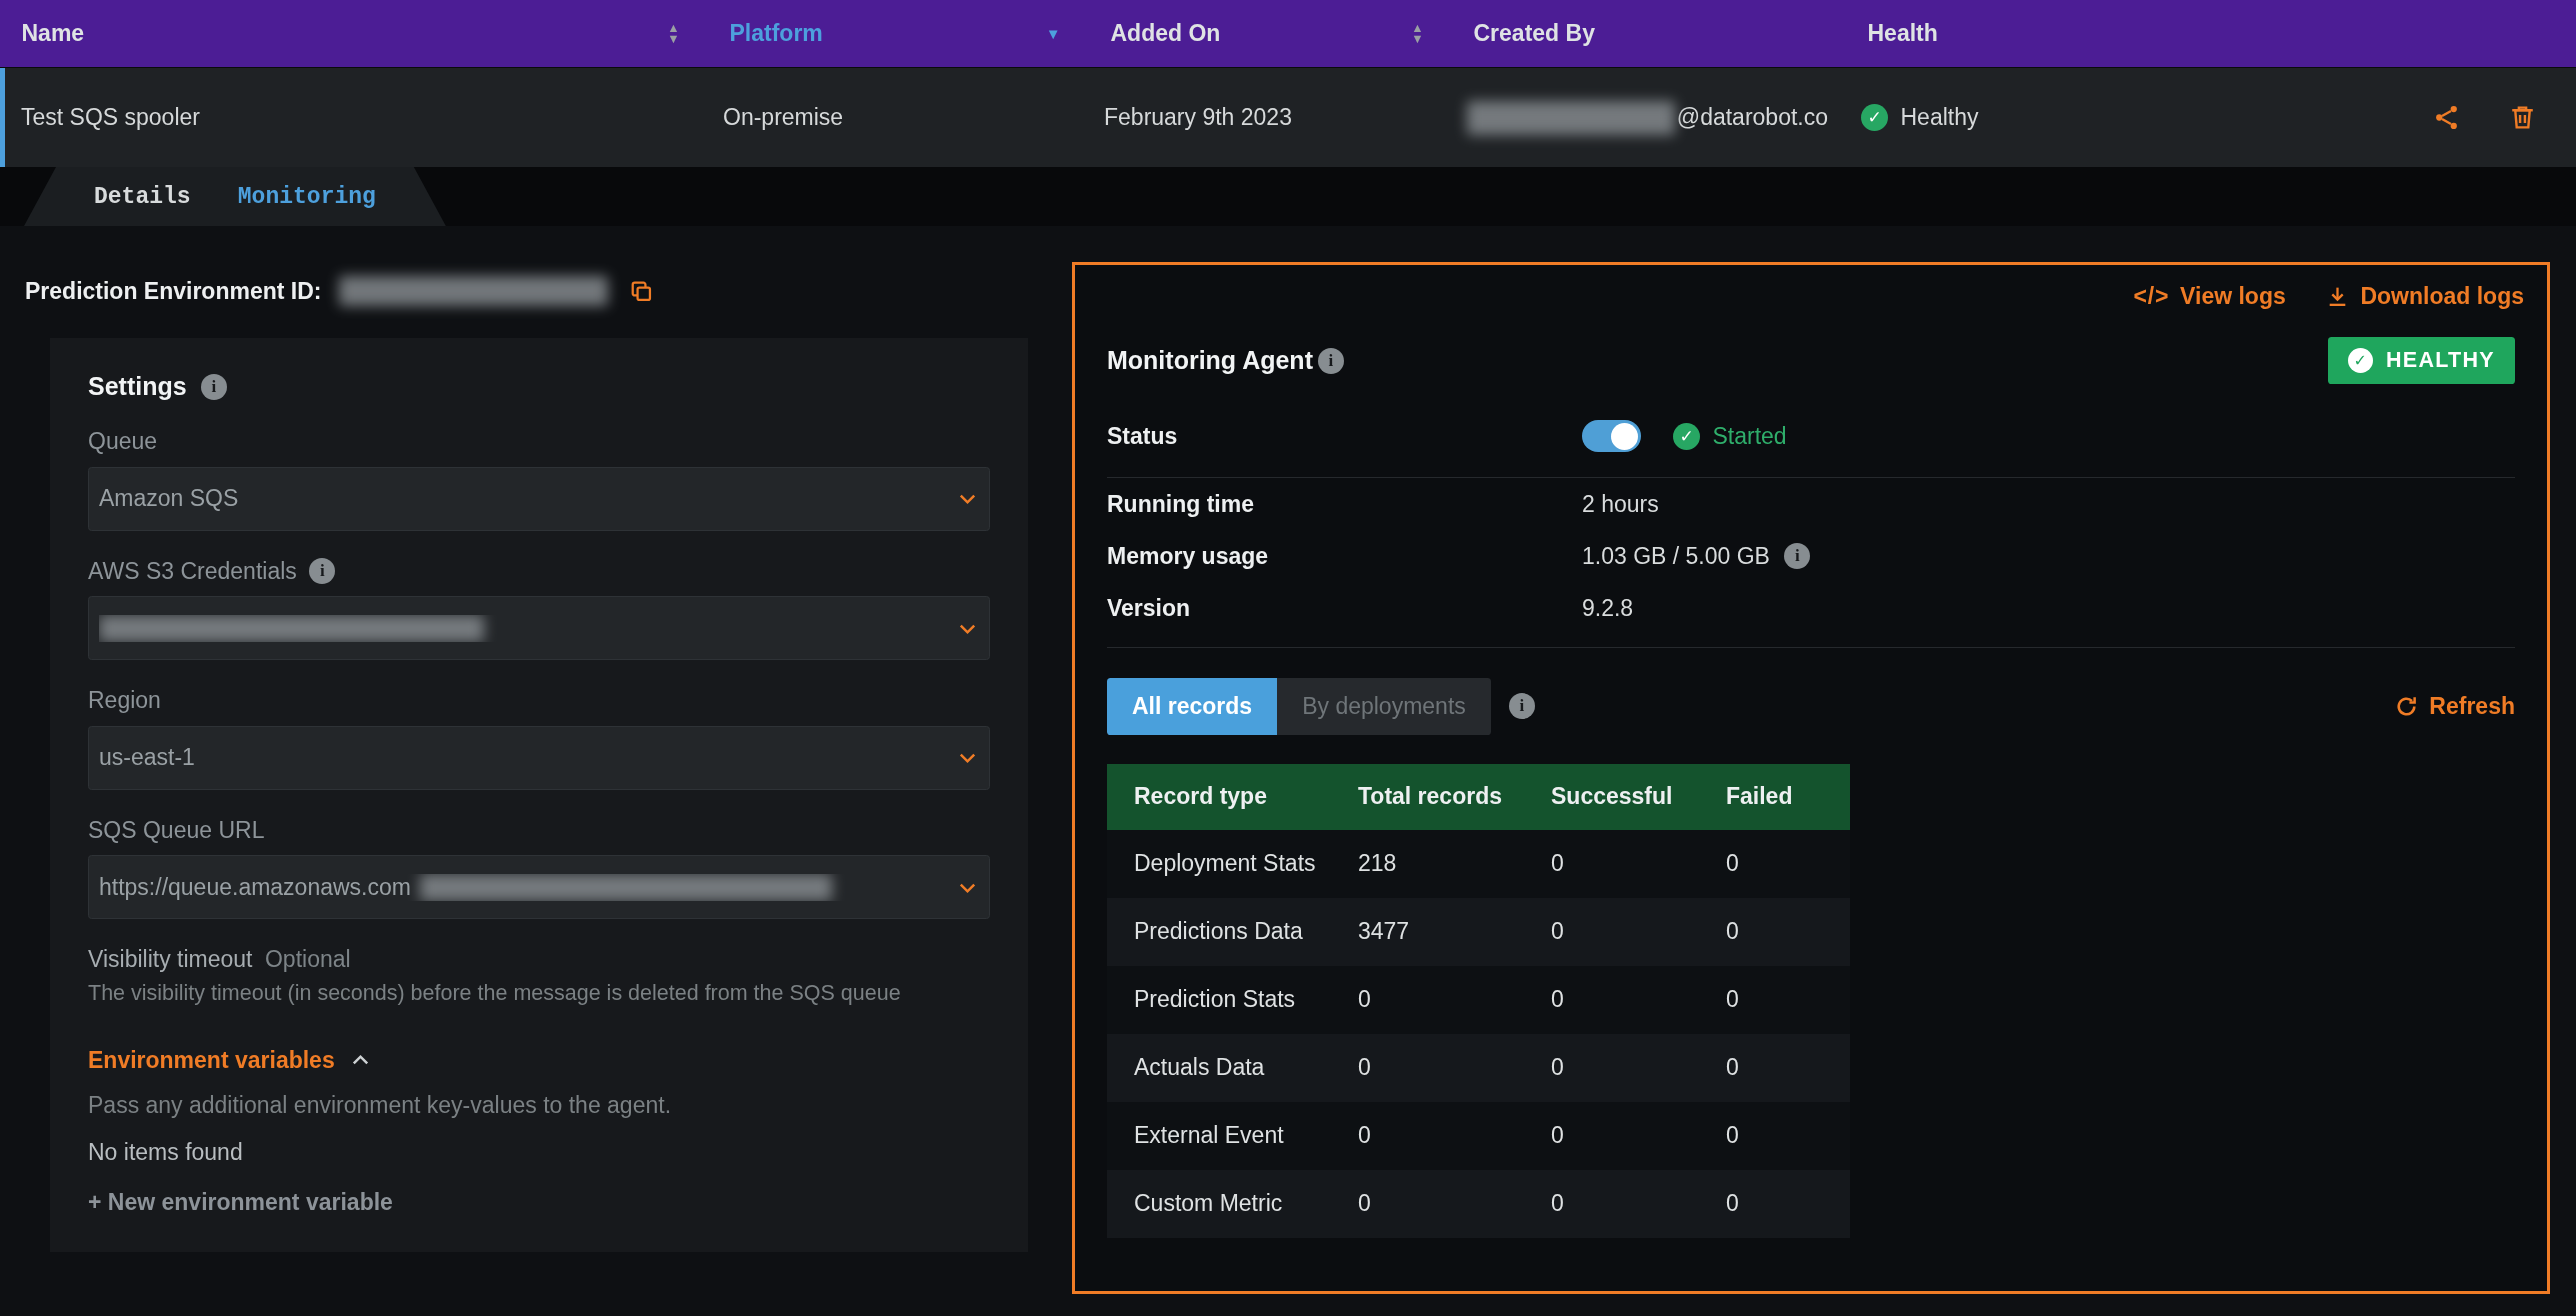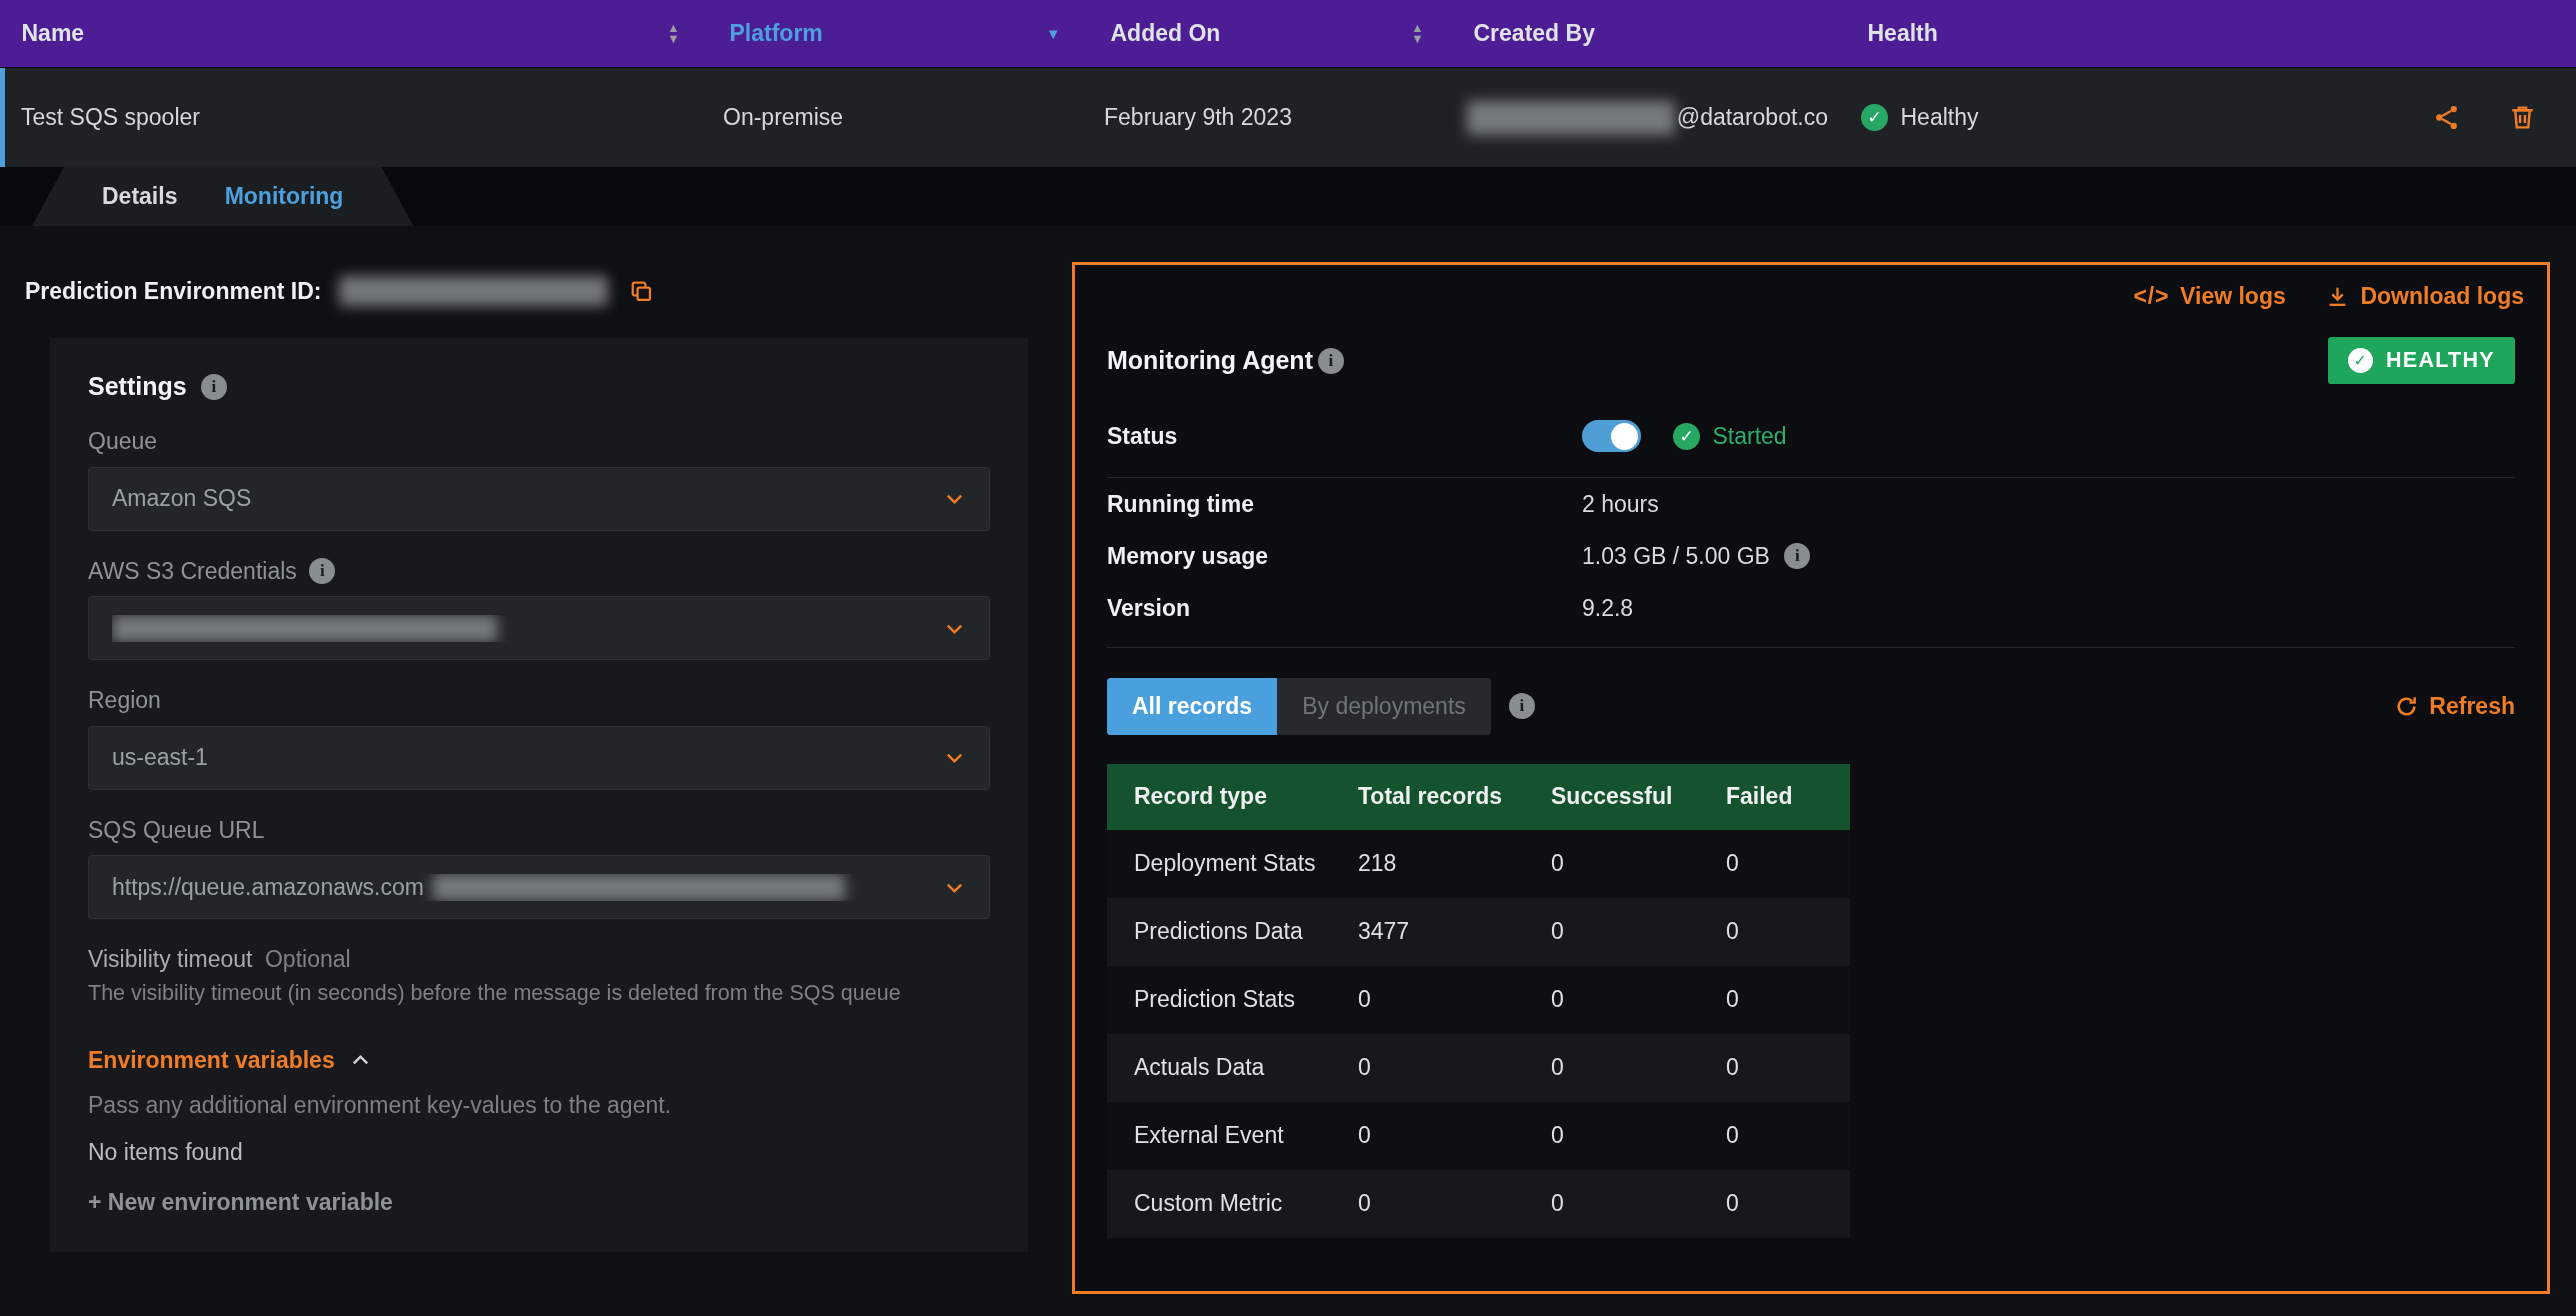--- a/index.html
+++ b/index.html
@@ -43,21 +43,21 @@
   .health-cell { display:flex; align-items:center; gap:12.5px; }
   .row-actions { display:flex; align-items:center; gap:47px; justify-content:flex-end; padding-right:39px; }
   .icon-btn { cursor:pointer; display:inline-flex; }
   
   .redact { display:inline-block; background:#84898d; border-radius:3.6px; filter:blur(6.3px); opacity:.85; }
   .redact.r-created { width:208px; height:34px; }
   .redact.r-envid { width:269px; height:30px; margin-left:12.5px; }
   .redact.r-cred { width:385px; height:27px; }
   .redact.r-url { width:412px; height:27px; margin-left:9px; }
   
-  .tabs-zone { height:59px; background:#08090b; padding-left:32px; display:flex; align-items:stretch; }
+  .tabs-zone { height:59px; background:#08090b; padding-left:24px; display:flex; align-items:stretch;font-family:Liberation Mono, monospace; }
   .tabs-strip {
     display:flex; align-items:center; gap:7.2px;
     background:#1b1e21;
     padding:0 50px;
     clip-path:polygon(32px 0, calc(100% - 32px) 0, 100% 100%, 0 100%);
     font-weight:bold;
   }
   .tab { padding:0 20px; cursor:pointer; color:#d8dbdc; }
   .tab.active { color:#4da0dd; }
   
@@ -73,21 +73,21 @@
   .info-ic {
     width:26px; height:26px; border-radius:50%;
     background:#878d91; color:#17191c;
     display:inline-flex; align-items:center; justify-content:center;
     font-size:17px; font-weight:bold; font-family:"Liberation Serif","DejaVu Serif",serif;
     cursor:pointer; flex:0 0 auto;
   }
   .fld-label { margin-top:27px; margin-bottom:11.6px; color:#8d9499; display:flex; align-items:center; gap:12.5px; }
   .select {
     height:64px; background:#232629; border:0.9px solid #2e3236; border-radius:3.6px;
-    display:flex; align-items:center; padding:0 23px; cursor:pointer;
+    display:flex; align-items:center; padding:0 10px; cursor:pointer;
   }
   .select-value { color:#9aa1a5; flex:1 1 auto; display:flex; align-items:center; overflow:hidden; white-space:nowrap; }
   .select svg { flex:0 0 auto; }
   .vis-label-row { margin-top:27px; display:flex; gap:12.5px; align-items:baseline; }
   .vis-label { color:#a7adb1; }
   .vis-opt { color:#7d8488; }
   .vis-help { margin-top:7.2px; font-size:21.5px; color:#7b8184; }
   .text-field {
     margin-top:14.3px; width:100%; height:64px; background:#232629; border:0.9px solid #2e3236;
     border-radius:3.6px; color:#9aa1a5; font-size:23px; padding:0 23px;

